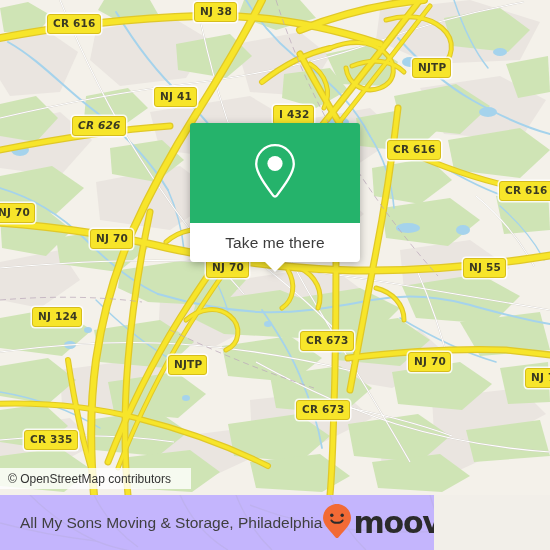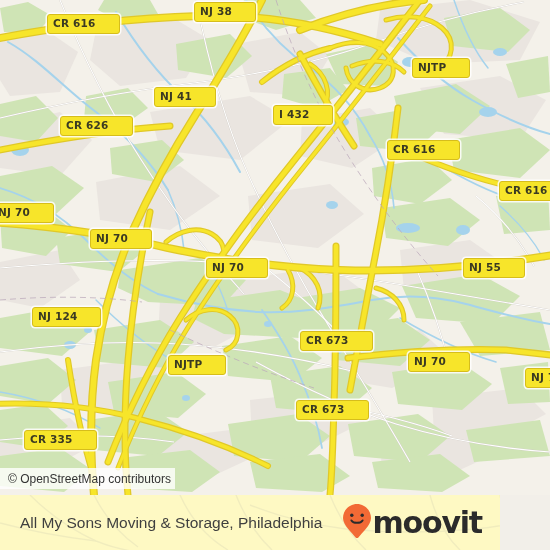--- a/index.html
+++ b/index.html
@@ -42,21 +42,21 @@
   .shield {
     position: absolute;
     background: #f7e52a;
     border: 1px solid #d6bd1c;
     border-radius: 3px;
     color: #3a3a22;
     font-family: "DejaVu Sans", sans-serif;
     font-weight: bold;
     font-size: 10.5px;
     line-height: 1;
-    padding: 3px 23px 4px 5px;
+    padding: 3px 4px 4px 5px;
     white-space: nowrap;
     letter-spacing: 0.2px;
     box-shadow: 0 0 0 1.5px rgba(255,255,255,0.85);
   }
 
   
   #popup {
     position: absolute;
     left: 190px;
     top: 123px;
@@ -100,37 +100,37 @@
   }
 
   
   #attribution {
     position: absolute;
     left: 0;
     top: 468px;
     height: 21px;
     display: flex;
     align-items: center;
-    padding: 0 4px 0 8px;
+    padding: 0 20px 0 8px;
     background: rgba(255,255,255,0.80);
     color: #333333;
     font-size: 12px;
     font-family: "Liberation Sans", sans-serif;
     z-index: 30;
     white-space: nowrap;
   }
 
   
   #footer {
     position: absolute;
     left: 0;
     top: 495px;
-    width: 500px;
+    width: 434px;
     height: 55px;
-    background: #fef9c3;
+    background: #c4b5fd;
     overflow: hidden;
   }
   #footer-bg {
     position: absolute;
     left: 0; top: 0;
     width: 550px; height: 55px;
     opacity: 0.13;
   }
   #footer-inner {
     position: relative;
@@ -392,35 +392,49 @@
           <path d="M0,300 C48,296 96,296 142,302"></path>
         </g>
       </g>
     </svg>
 
     <div class="shield" style="left:47px;  top:14px;">CR 616</div>
     <div class="shield" style="left:194px; top:2px;">NJ 38</div>
     <div class="shield" style="left:412px; top:58px;">NJTP</div>
     <div class="shield" style="left:154px; top:87px;">NJ 41</div>
     <div class="shield" style="left:273px; top:105px;">I 432</div>
-    <div class="shield" style="left:60px;  top:116px;">CR 626</div>
+    <div class="shield" style="left:72px;  top:116px;font-style:italic;">CR 626</div>
     <div class="shield" style="left:387px; top:140px;">CR 616</div>
     <div class="shield" style="left:499px; top:181px;">CR 616</div>
     <div class="shield" style="left:-8px;  top:203px;">NJ 70</div>
     <div class="shield" style="left:90px;  top:229px;">NJ 70</div>
     <div class="shield" style="left:206px; top:258px;">NJ 70</div>
     <div class="shield" style="left:463px; top:258px;">NJ 55</div>
     <div class="shield" style="left:32px;  top:307px;">NJ 124</div>
     <div class="shield" style="left:300px; top:331px;">CR 673</div>
     <div class="shield" style="left:168px; top:355px;">NJTP</div>
     <div class="shield" style="left:408px; top:352px;">NJ 70</div>
     <div class="shield" style="left:525px; top:368px;">NJ 7</div>
     <div class="shield" style="left:296px; top:400px;">CR 673</div>
     <div class="shield" style="left:24px;  top:430px;">CR 335</div>
 
+    <div id="popup">
+      <div id="popup-top">
+        <span>
+          <svg width="46" height="58" viewBox="0 0 46 58" fill="none" xmlns="http://www.w3.org/2000/svg">
+            <path d="M23 3.2 C12.6 3.2 4.2 11.6 4.2 22 C4.2 31 14 44 21.2 53.6 C22.1 54.8 23.9 54.8 24.8 53.6 C32 44 41.8 31 41.8 22 C41.8 11.6 33.4 3.2 23 3.2 Z" stroke="#ffffff" stroke-width="2.3" fill="none"></path>
+            <circle cx="23" cy="21.5" r="7.6" fill="#ffffff"></circle>
+          </svg>
+        </span>
+      </div>
+      <div id="popup-bottom">
+        <span id="popup-label">Take me there</span>
+        <span id="popup-tail"></span>
+      </div>
+    </div>
 
     <div id="attribution">
       <span>© OpenStreetMap contributors</span>
     </div>
   </div>
 
   <div id="footer">
     <svg id="footer-bg" viewBox="0 0 550 55" preserveAspectRatio="none">
       <g stroke="#9a9a9a" stroke-width="1.4" fill="none">
         <path d="M30,0 C48,18 70,34 96,46 C120,56 148,60 178,58"></path>

